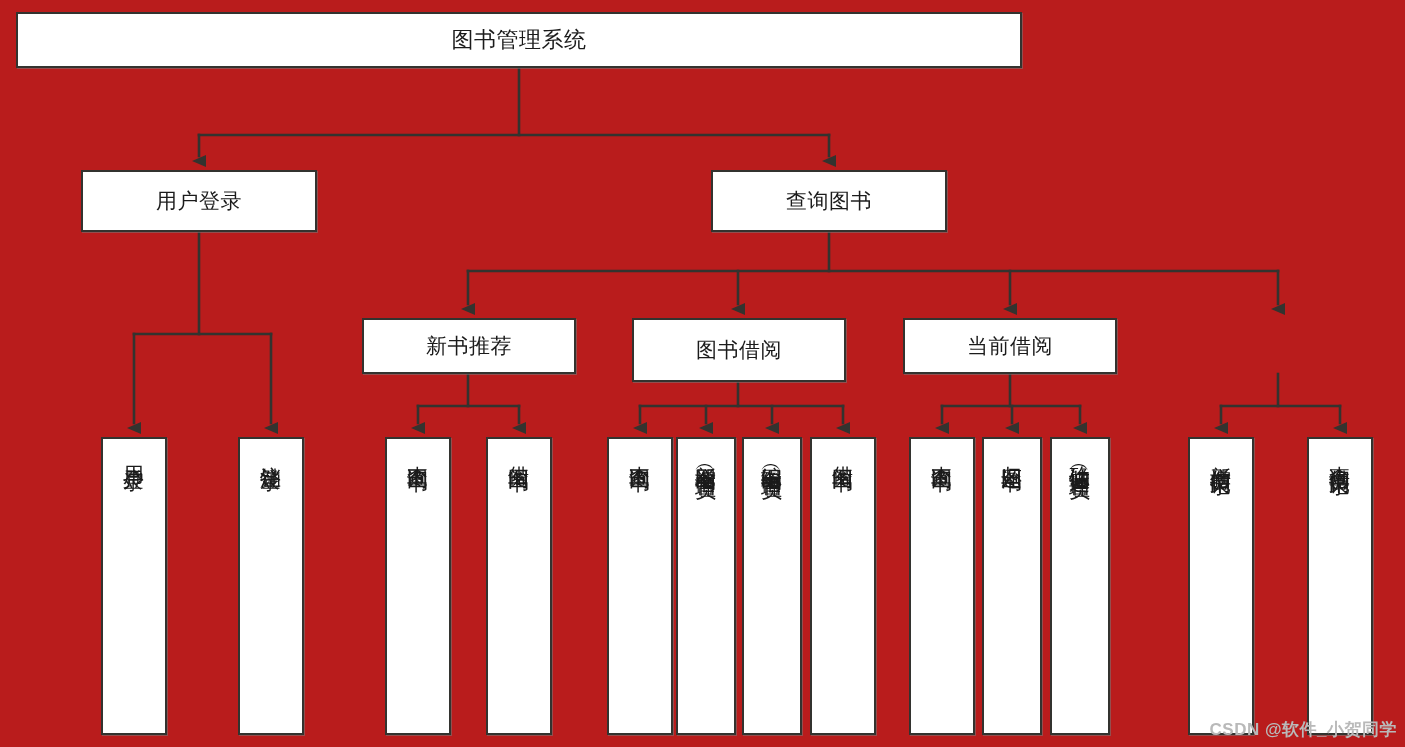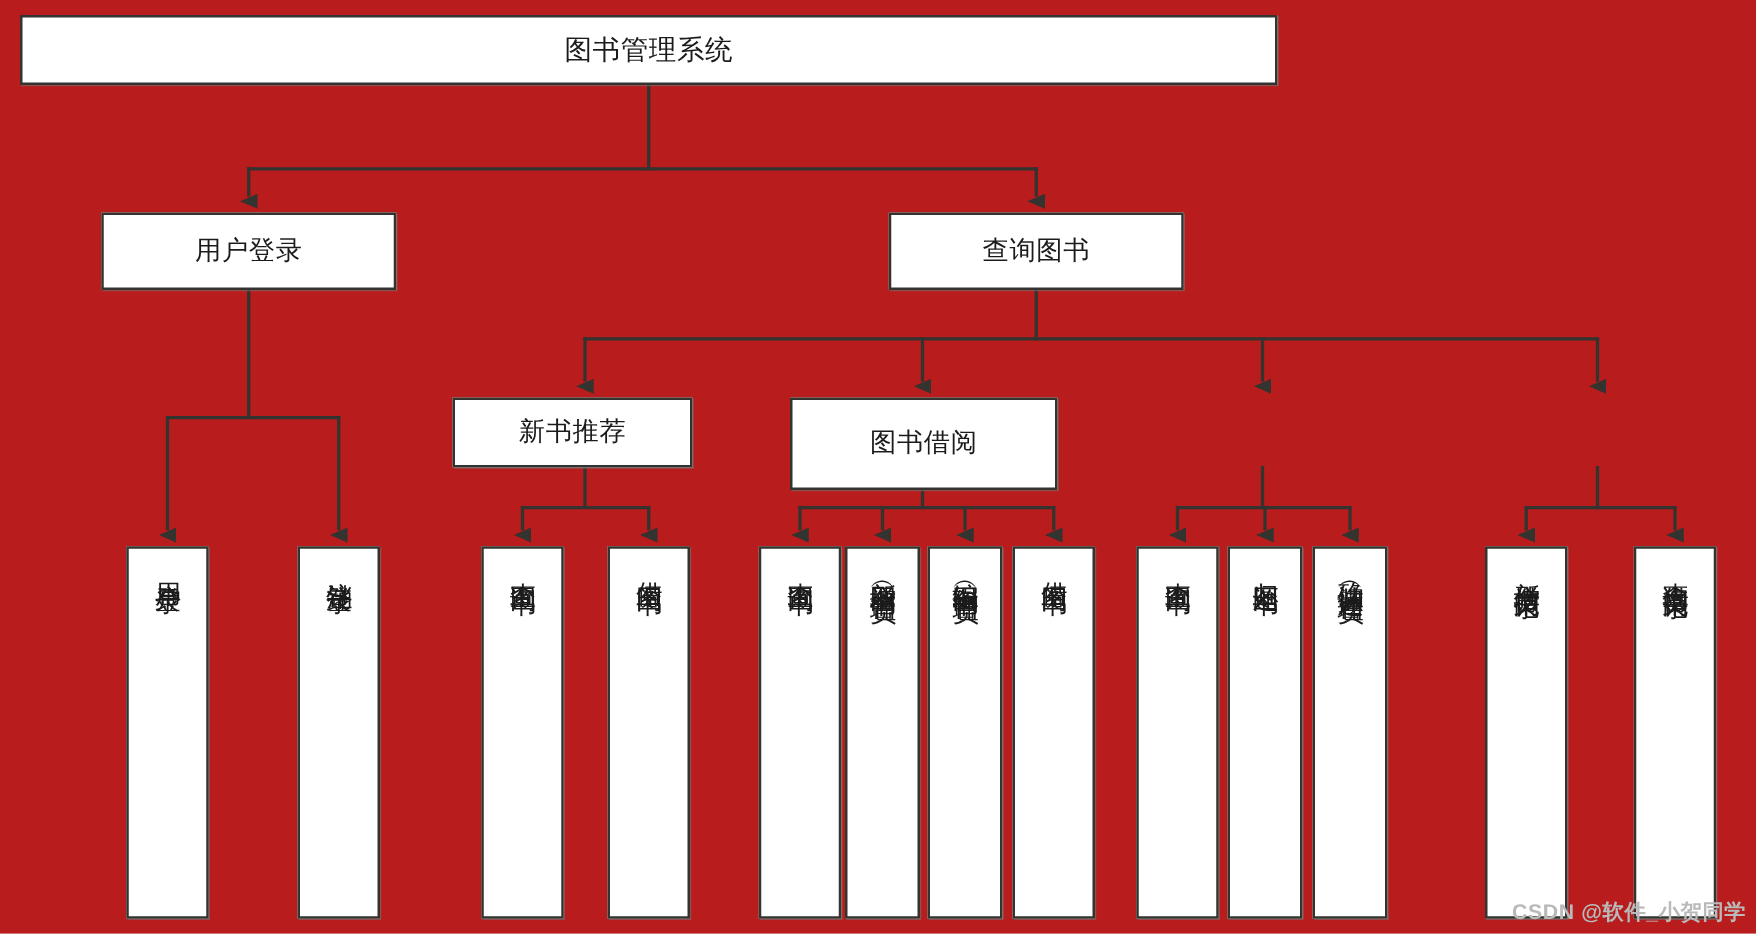--- a/index.html
+++ b/index.html
@@ -127,25 +127,28 @@
     <span class="label">图书管理系统</span>
   </div>
 
   <div class="node" style="left:81px; top:170px; width:236px; height:62px;">
     <span class="label">用户登录</span>
   </div>
   <div class="node" style="left:711px; top:170px; width:236px; height:62px;">
     <span class="label">查询图书</span>
   </div>
 
-  <div class="node" style="left:362px; top:318px; width:192px; height:56px;">
+  <div class="node" style="left:362px; top:318px; width:214px; height:56px;">
     <span class="label">新书推荐</span>
   </div>
-  <div class="node" style="left:632px; top:318px; width:214px; height:74px;">
+  <div class="node" style="left:632px; top:318px; width:214px; height:64px;">
     <span class="label">图书借阅</span>
+  </div>
+  <div class="node" style="left:903px; top:318px; width:214px; height:56px;">
+    <span class="label">当前借阅</span>
   </div>
 
   <div class="node leaf" style="left:101px; top:437px; width:66px; height:298px;">
     <span class="label">用户登录</span>
   </div>
   <div class="node leaf" style="left:238px; top:437px; width:66px; height:298px;">
     <span class="label">注销登录</span>
   </div>
 
   <div class="node leaf" style="left:385px; top:437px; width:66px; height:298px;">

